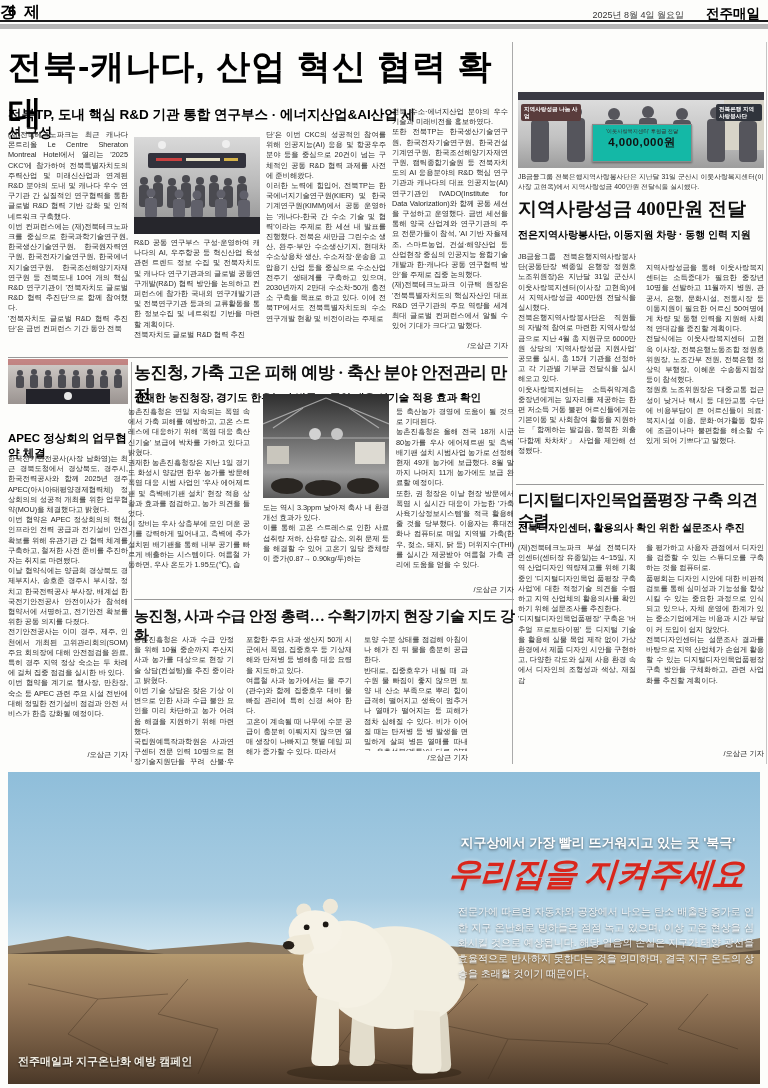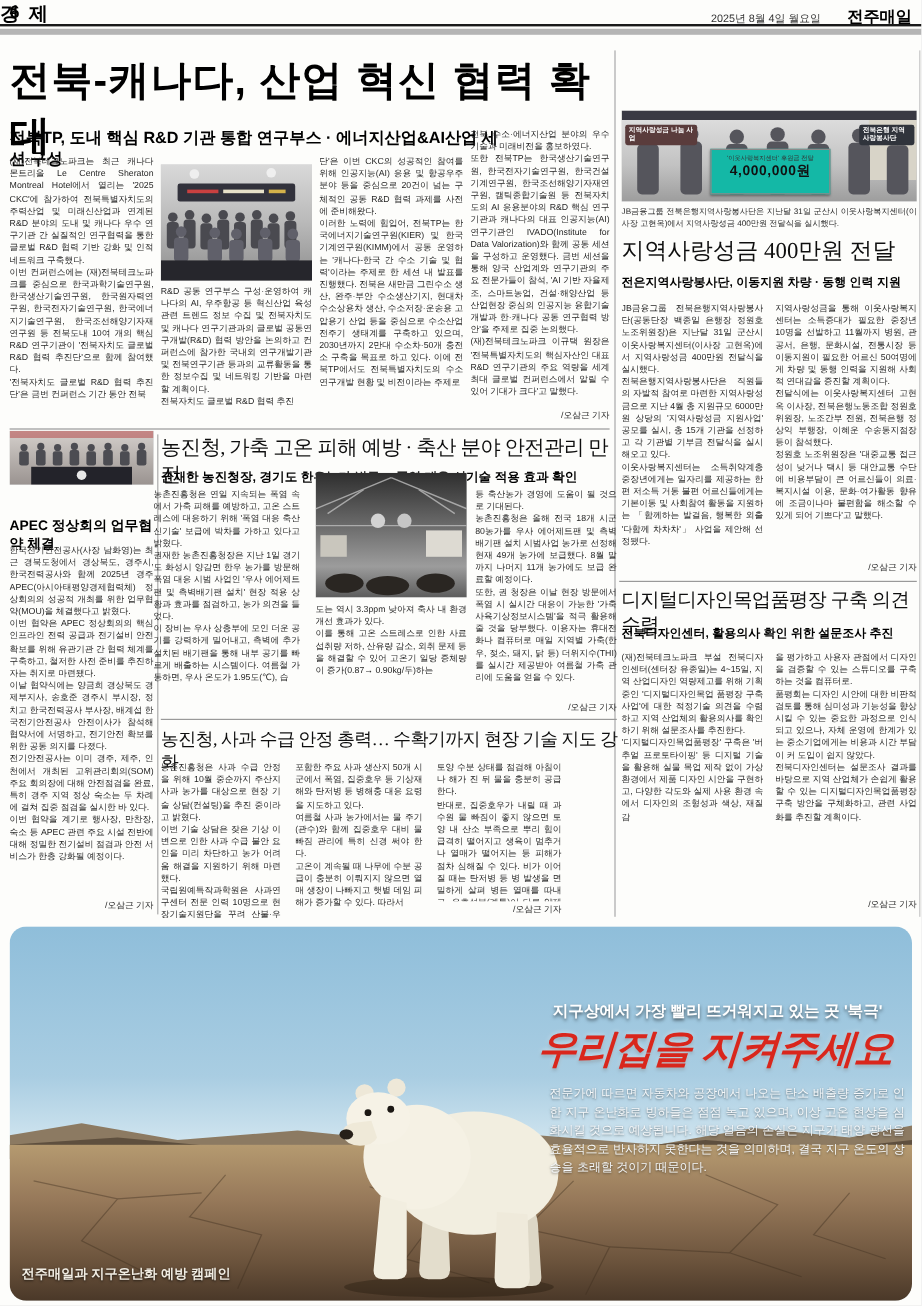--- a/index.html
+++ b/index.html
@@ -2,21 +2,21 @@
 <html><head>
 <meta charset="utf-8">
 <style>
   html,body{margin:0;padding:0;background:#e9e9e9;}
   .page{position:relative;width:768px;height:1088px;margin:0 auto;background:#fdfdfb;overflow:hidden;
         font-family:"Liberation Sans","DejaVu Sans",sans-serif;color:#1c1c1c;}
   .abs{position:absolute;}
   .body-txt{font-size:7.3px;line-height:1.40;text-align:justify;white-space:pre-line;color:#262626;overflow:hidden;}
   .byline{font-size:7.3px;text-align:right;color:#262626;margin-top:2px;}
   .caption{font-size:6.8px;line-height:1.45;text-align:justify;color:#2a2a2a;}
-  .h-serif{font-family:"Liberation Serif","DejaVu Serif",serif;font-weight:normal;color:#0e0e0e;}
+  .h-serif{font-family:"Liberation Serif","DejaVu Serif",serif;font-weight:bold;color:#0e0e0e;}
   .h-sans{font-weight:bold;color:#000;}
   .vrule{position:absolute;width:1px;background:#aaa;}
   .hrule{position:absolute;height:1px;background:#999;}
   .photo{position:absolute;overflow:hidden;background:#cfcfcf;}
   .photo svg{display:block;width:100%;height:100%;}
   .center{}
   
   .chip{position:absolute;color:#fff;font-size:5.6px;line-height:1.2;padding:2px 3px;border-radius:2px;font-weight:bold;}
   .check{position:absolute;background:#14b8a6;border:1px solid #8a8a8a;text-align:center;box-shadow:0 1px 2px rgba(0,0,0,.4);}
   .check .t1{font-size:5.2px;color:#333;margin-top:3px;}
@@ -154,21 +154,21 @@
       <div class="t2">4,000,000원</div>
     </div>
   </div>
   <div class="abs caption" style="left:518px;top:172px;width:246px;">JB금융그룹 전북은행지역사랑봉사단은 지난달 31일 군산시 이웃사랑복지센터(이사장 고현옥)에서 지역사랑성금 400만원 전달식을 실시했다.</div>
   <div class="abs h-serif center" style="left:518px;top:196px;width:246px;font-size:19px;">지역사랑성금 400만원 전달</div>
   <div class="abs h-sans center" style="left:518px;top:228px;width:246px;font-size:10px;">전은지역사랑봉사단, 이동지원 차량 · 동행 인력 지원</div>
   <div class="abs body-txt" style="left:518px;top:252px;width:118px;height:228px;">JB금융그룹 전북은행지역사랑봉사단(공동단장 백종일 은행장 정원호 노조위원장)은 지난달 31일 군산시 이웃사랑복지센터(이사장 고현옥)에서 지역사랑성금 400만원 전달식을 실시했다.
 전북은행지역사랑봉사단은 직원들의 자발적 참여로 마련한 지역사랑성금으로 지난 4월 총 지원규모 6000만원 상당의 '지역사랑성금 지원사업' 공모를 실시, 총 15개 기관을 선정하고 각 기관별 기부금 전달식을 실시해오고 있다.
 이웃사랑복지센터는 소득취약계층 중장년에게는 일자리를 제공하는 한편 저소득 거동 불편 어르신들에게는 기본이동 및 사회참여 활동을 지원하는 「함께하는 발걸음, 행복한 외출 '다함께 차차차'」 사업을 제안해 선정됐다.</div>
   <div class="abs" style="left:646px;top:252px;width:118px;height:228px;overflow:hidden;">
-    <div class="body-txt" style="height:214px;">지역사랑성금을 통해 이웃사랑복지센터는 소득증대가 필요한 중장년 10명을 선발하고 11월까지 병원, 관공서, 은행, 문화시설, 전통시장 등 이동지원이 필요한 어르신 50여명에게 차량 및 동행 인력을 지원해 사회적 연대감을 증진할 계획이다.
+    <div class="body-txt" style="height:214px;margin-top:11px;">지역사랑성금을 통해 이웃사랑복지센터는 소득증대가 필요한 중장년 10명을 선발하고 11월까지 병원, 관공서, 은행, 문화시설, 전통시장 등 이동지원이 필요한 어르신 50여명에게 차량 및 동행 인력을 지원해 사회적 연대감을 증진할 계획이다.
 전달식에는 이웃사랑복지센터 고현옥 이사장, 전북은행노동조합 정원호 위원장, 노조간부 전원, 전북은행 정상익 부행장, 이혜운 수송동지점장 등이 참석했다.
 정원호 노조위원장은 '대중교통 접근성이 낮거나 택시 등 대안교통 수단에 비용부담이 큰 어르신들이 의료·복지시설 이용, 문화·여가활동 향유에 조금이나마 불편함을 해소할 수 있게 되어 기쁘다'고 말했다.</div>
     <div class="byline">/오삼근 기자</div>
   </div>
   <div class="hrule" style="left:516px;top:484px;width:248px;"></div>
 
   <div class="abs h-serif" style="left:518px;top:490px;width:248px;font-size:16px;letter-spacing:-0.5px;">디지털디자인목업품평장 구축 의견 수렴</div>
   <div class="abs h-sans" style="left:518px;top:521px;width:246px;font-size:10px;">전북디자인센터, 활용의사 확인 위한 설문조사 추진</div>
   <div class="abs body-txt" style="left:518px;top:543px;width:118px;height:218px;">(재)전북테크노파크 부설 전북디자인센터(센터장 유종일)는 4~15일, 지역 산업디자인 역량제고를 위해 기획 중인 '디지털디자인목업 품평장 구축 사업'에 대한 적정기술 의견을 수렴하고 지역 산업체의 활용의사를 확인하기 위해 설문조사를 추진한다.
 '디지털디자인목업품평장' 구축은 '버추얼 프로토타이핑' 등 디지털 기술을 활용해 실물 목업 제작 없이 가상 환경에서 제품 디자인 시안을 구현하고, 다양한 각도와 실제 사용 환경 속에서 디자인의 조형성과 색상, 재질감</div>
@@ -271,21 +271,21 @@
 국립원예특작과학원은 사과연구센터 전문 인력 10명으로 현장기술지원단을 꾸려 산불·우박·저온 피해 지역을</div>
   <div class="abs body-txt" style="left:246px;top:635px;width:106px;height:130px;">포함한 주요 사과 생산지 50개 시군에서 폭염, 집중호우 등 기상재해와 탄저병 등 병해충 대응 요령을 지도하고 있다.
 여름철 사과 농가에서는 물 주기(관수)와 함께 집중호우 대비 물 빠짐 관리에 특히 신경 써야 한다.
 고온이 계속될 때 나무에 수분 공급이 충분히 이뤄지지 않으면 열매 생장이 나빠지고 햇볕 데임 피해가 증가할 수 있다. 따라서</div>
   <div class="abs" style="left:364px;top:635px;width:104px;height:130px;overflow:hidden;">
     <div class="body-txt" style="height:116px;">토양 수분 상태를 점검해 아침이나 해가 진 뒤 물을 충분히 공급한다.
 반대로, 집중호우가 내릴 때 과수원 물 빠짐이 좋지 않으면 토양 내 산소 부족으로 뿌리 힘이 급격히 떨어지고 생육이 멈추거나 열매가 떨어지는 등 피해가 점차 심해질 수 있다. 비가 이어질 때는 탄저병 등 병 발생을 면밀하게 살펴 병든 열매를 따내고, 유효성분(계통)이 다른 약제를 번갈아 뿌린다.</div>
     <div class="byline">/오삼근 기자</div>
   </div>
 
-  <div class="ad" style="left:8px;top:772px;width:752px;height:312px;border-radius:14px;">
+  <div class="ad" style="left:8px;top:772px;width:752px;height:312px;">
     <div class="sky"></div>
     <svg class="abs" style="left:0;top:148px;width:752px;height:46px;" viewBox="0 0 752 46" preserveAspectRatio="none">
       <polygon points="0,46 0,26 60,16 140,30 240,22 340,32 440,26 540,34 620,20 700,28 752,18 752,46" fill="#8c7a62"></polygon>
       <polygon points="0,46 0,34 90,28 200,38 330,32 470,40 580,30 680,38 752,30 752,46" fill="#5e4f3e"></polygon>
     </svg>
     <div class="ground">
       <svg style="width:100%;height:100%;display:block;" viewBox="0 0 752 130" preserveAspectRatio="none">
         <g stroke="#3c2d1e" stroke-width="1" fill="none" opacity="0.4">
           <path d="M20,30 L90,45 L60,80 L120,110"></path>
           <path d="M180,25 L150,60 L210,75 L190,120"></path>

